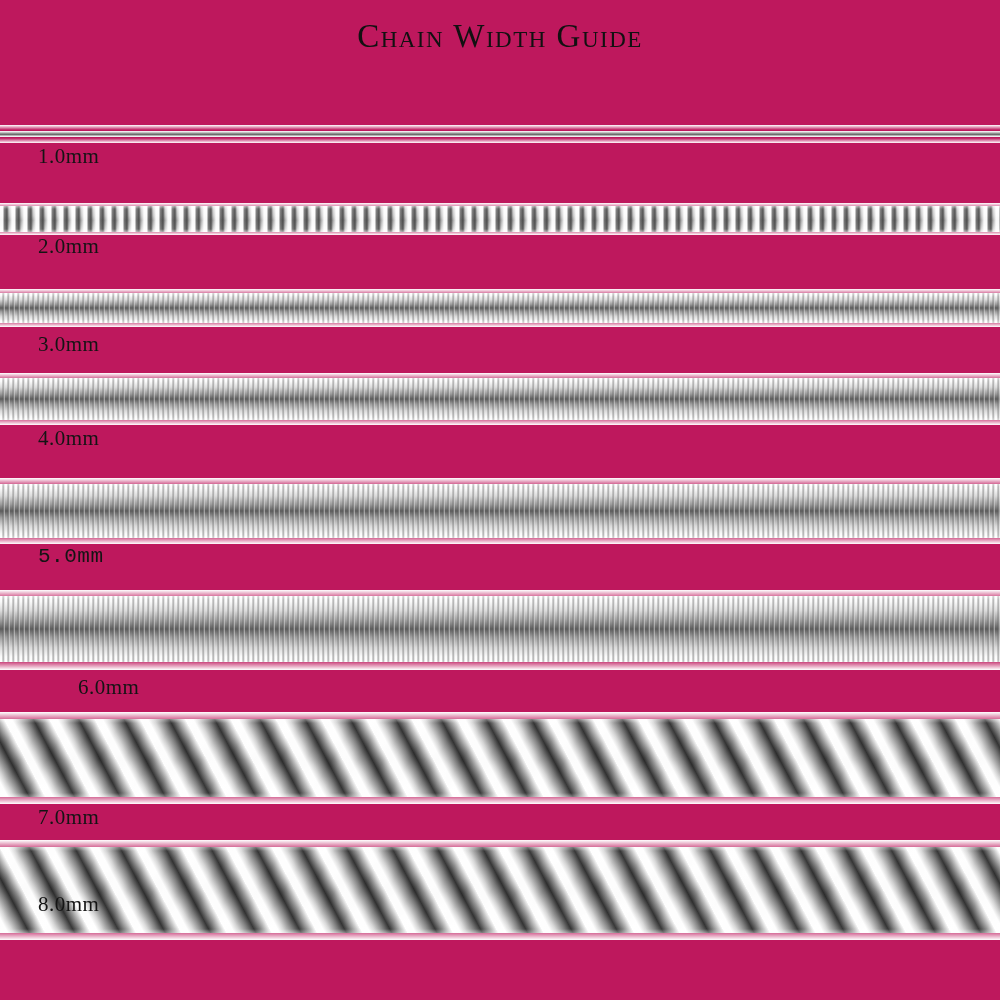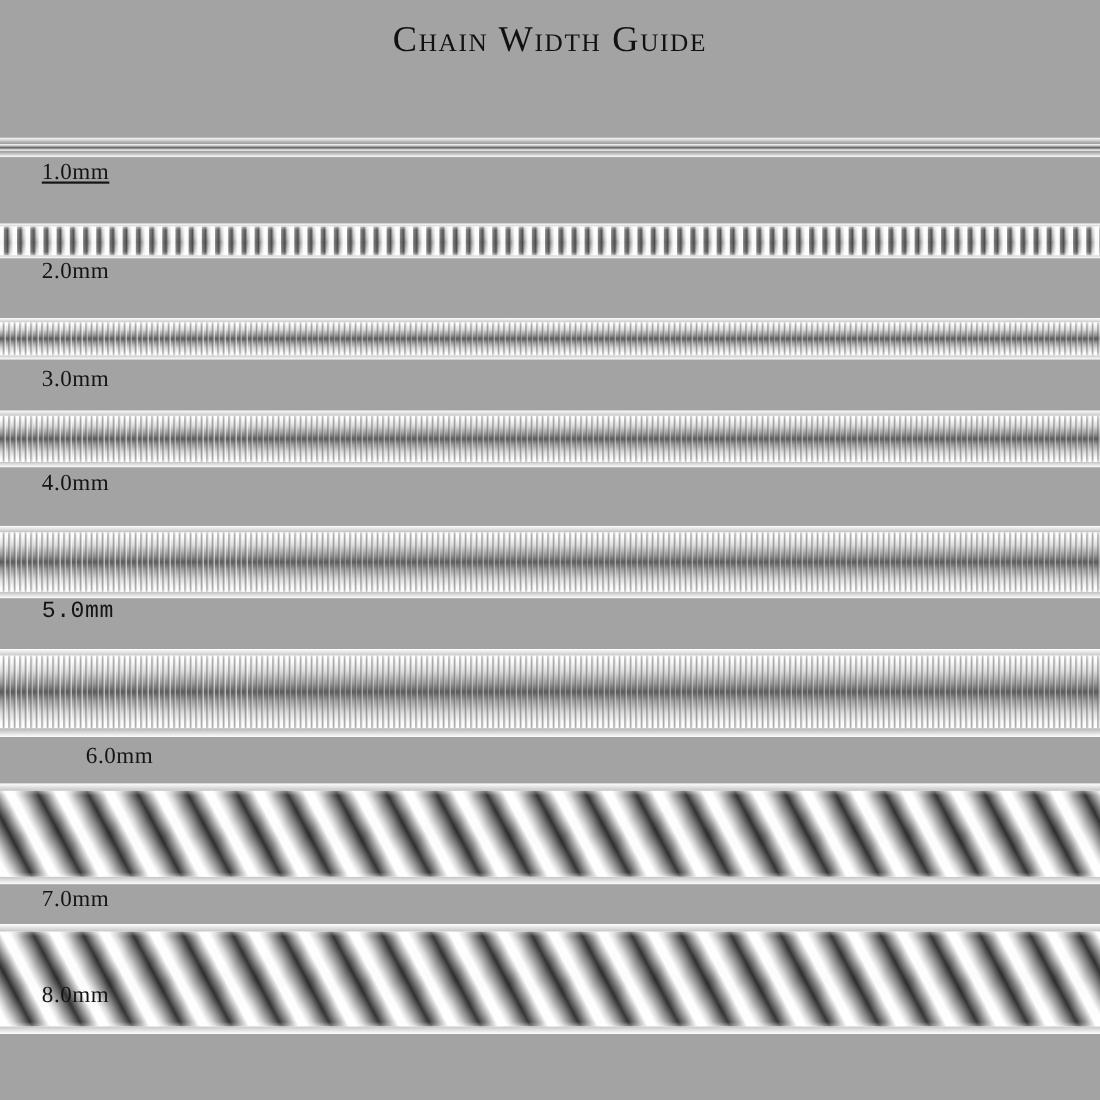--- a/index.html
+++ b/index.html
@@ -13,21 +13,21 @@
     font-family: "Liberation Serif", serif;
     color: #1a1a1a;
     overflow: hidden;
     position: relative;
   }
 
   #page {
     position: relative;
     width: 1000px;
     height: 1000px;
-    background: #a3a3a3;
+    background: #be185d;
   }
 
   
   .title {
     position: absolute;
     top: 18px;
     left: 0;
     width: 1000px;
     text-align: center;
     font-family: "Liberation Serif", serif;
@@ -145,21 +145,21 @@
 <div id="page">
 
   <div class="title">Chain Width Guide</div>
 
   <div class="row">
     <div class="chain-wrap" style="top:125px;height:18px;">
       <div class="chain-thin" style="top:6px;height:6px;"></div>
       <div class="fade top" style="height:5px;"></div>
       <div class="fade bot" style="height:5px;"></div>
     </div>
-    <div class="label" style="top:144px;text-decoration:underline;">1.0mm</div>
+    <div class="label" style="top:144px;">1.0mm</div>
   </div>
 
   <div class="row">
     <div class="chain-wrap" style="top:203px;height:32px;">
       <div class="chain-bead" style="top:3px;height:26px;"></div>
       <div class="fade top" style="height:6px;"></div>
       <div class="fade bot" style="height:6px;"></div>
     </div>
     <div class="label" style="top:234px;font-family:Liberation Serif, serif;">2.0mm</div>
   </div>

